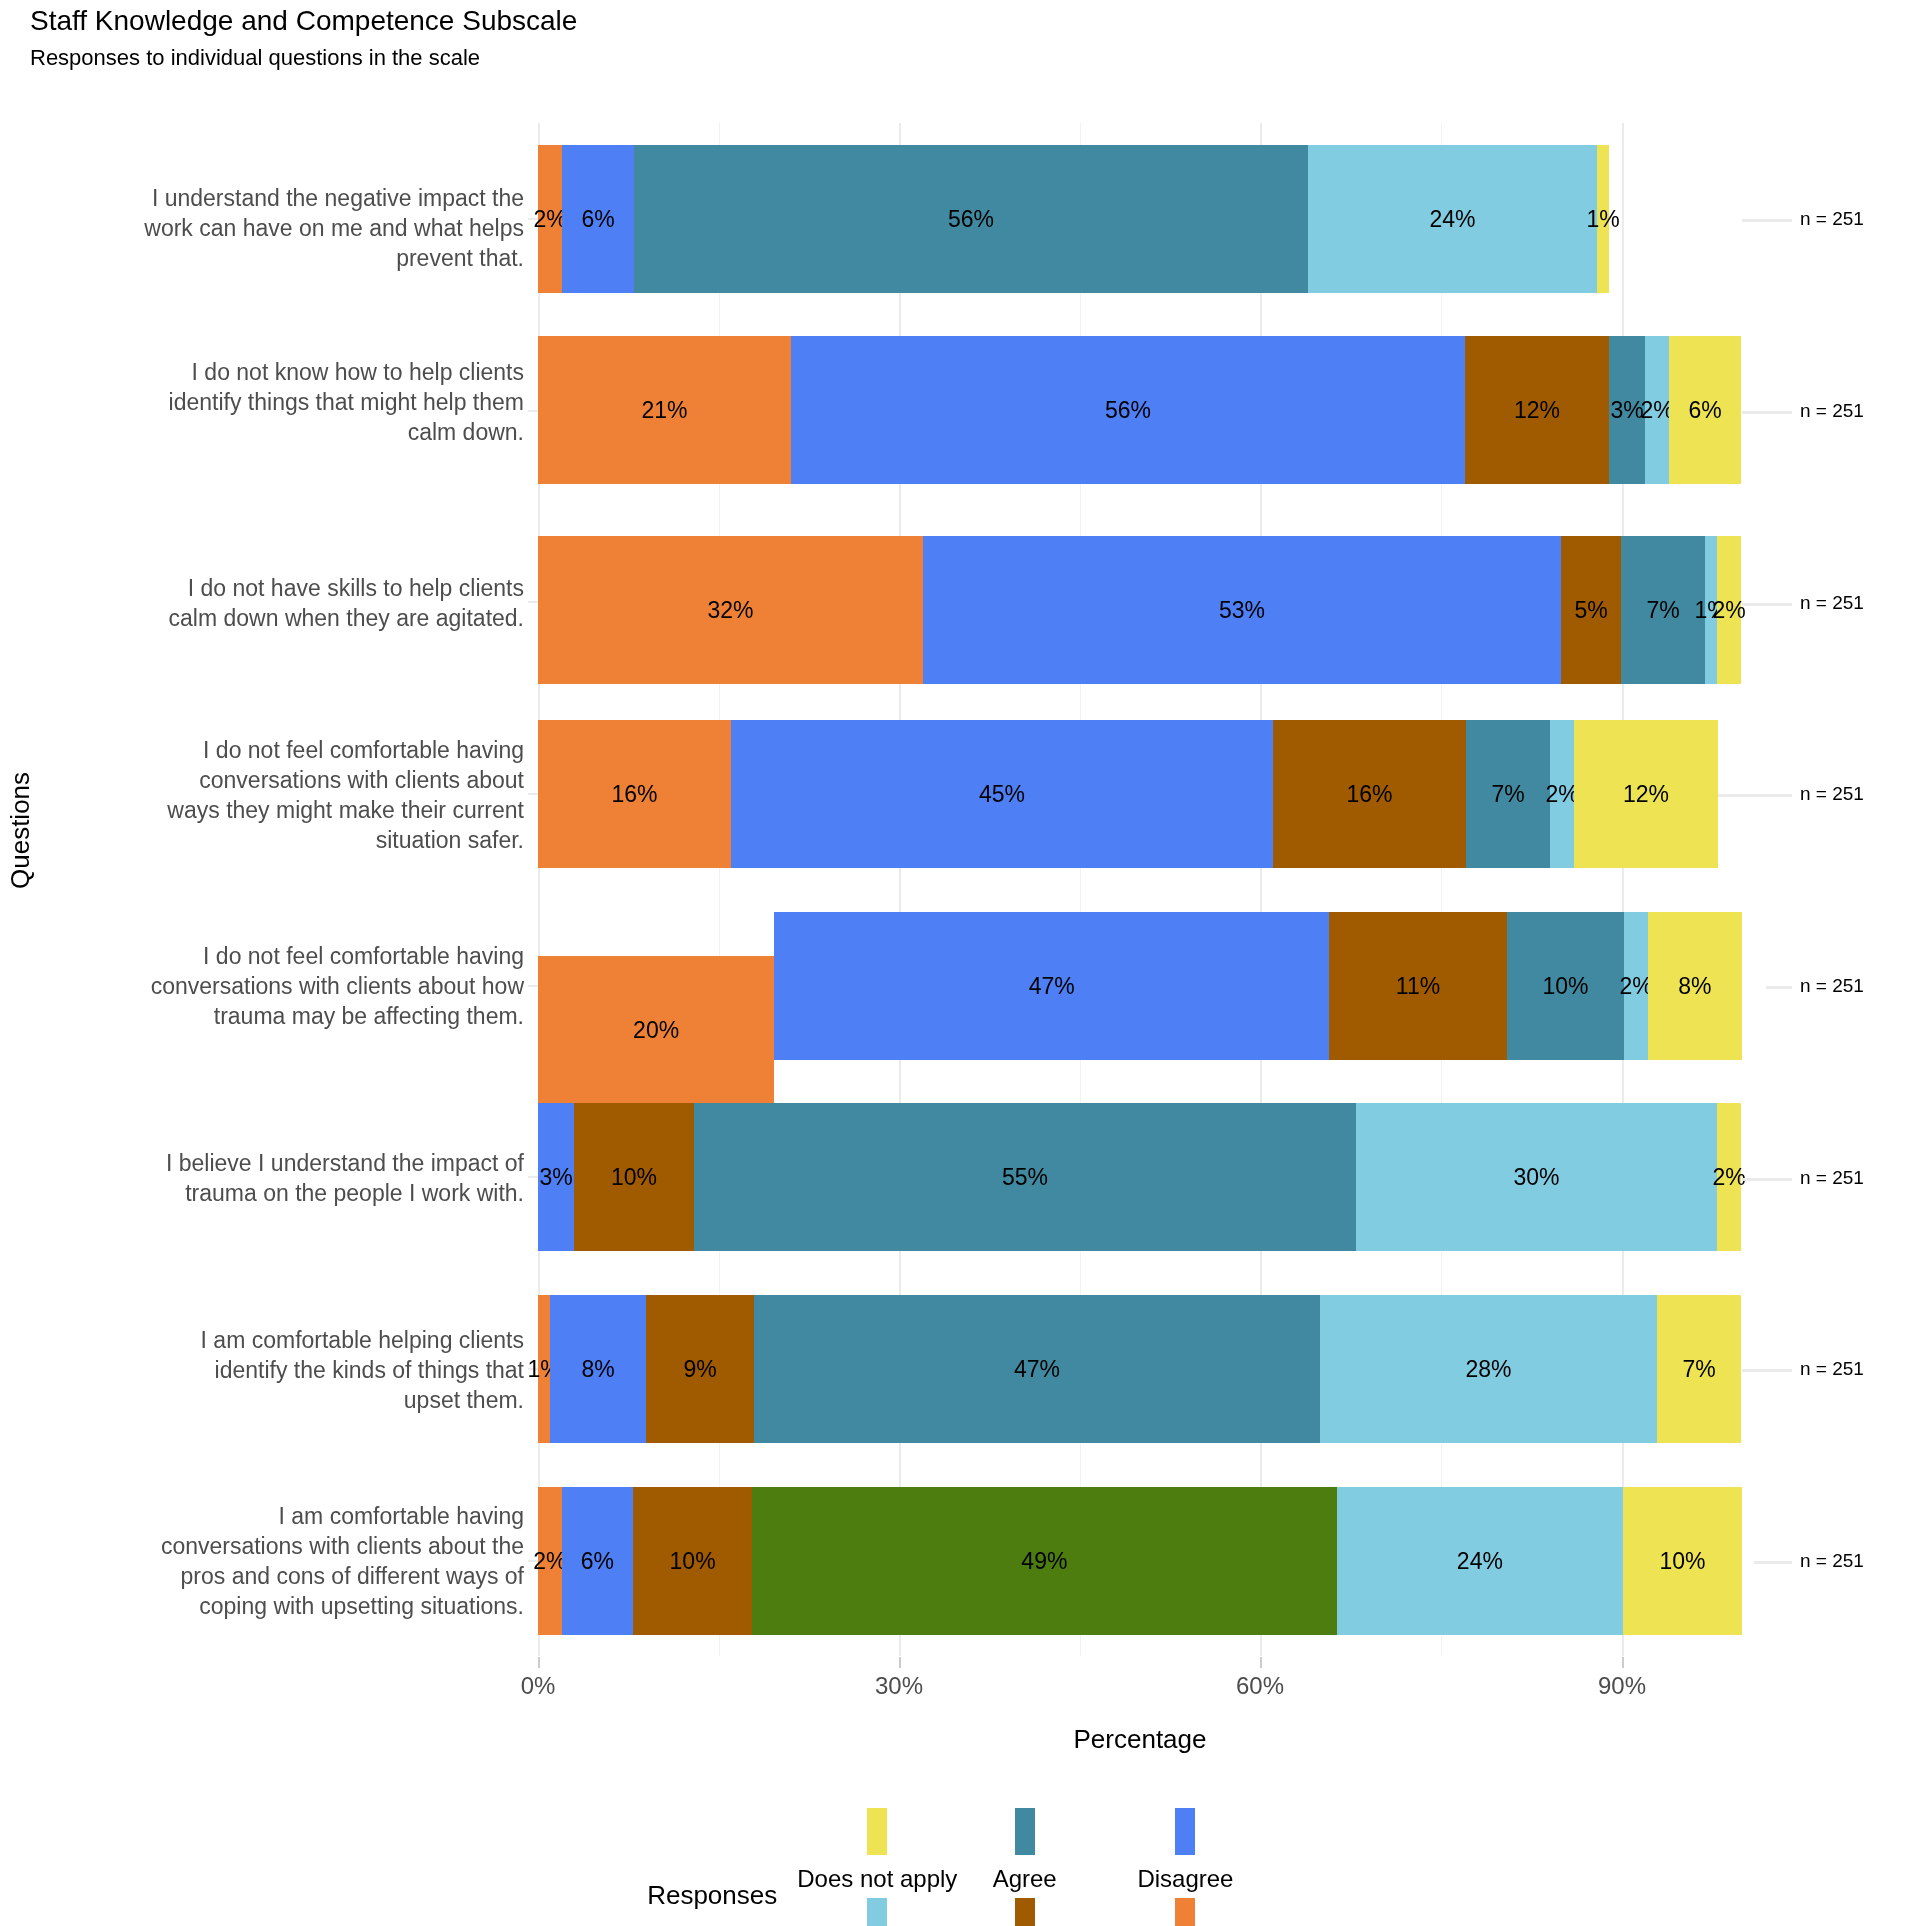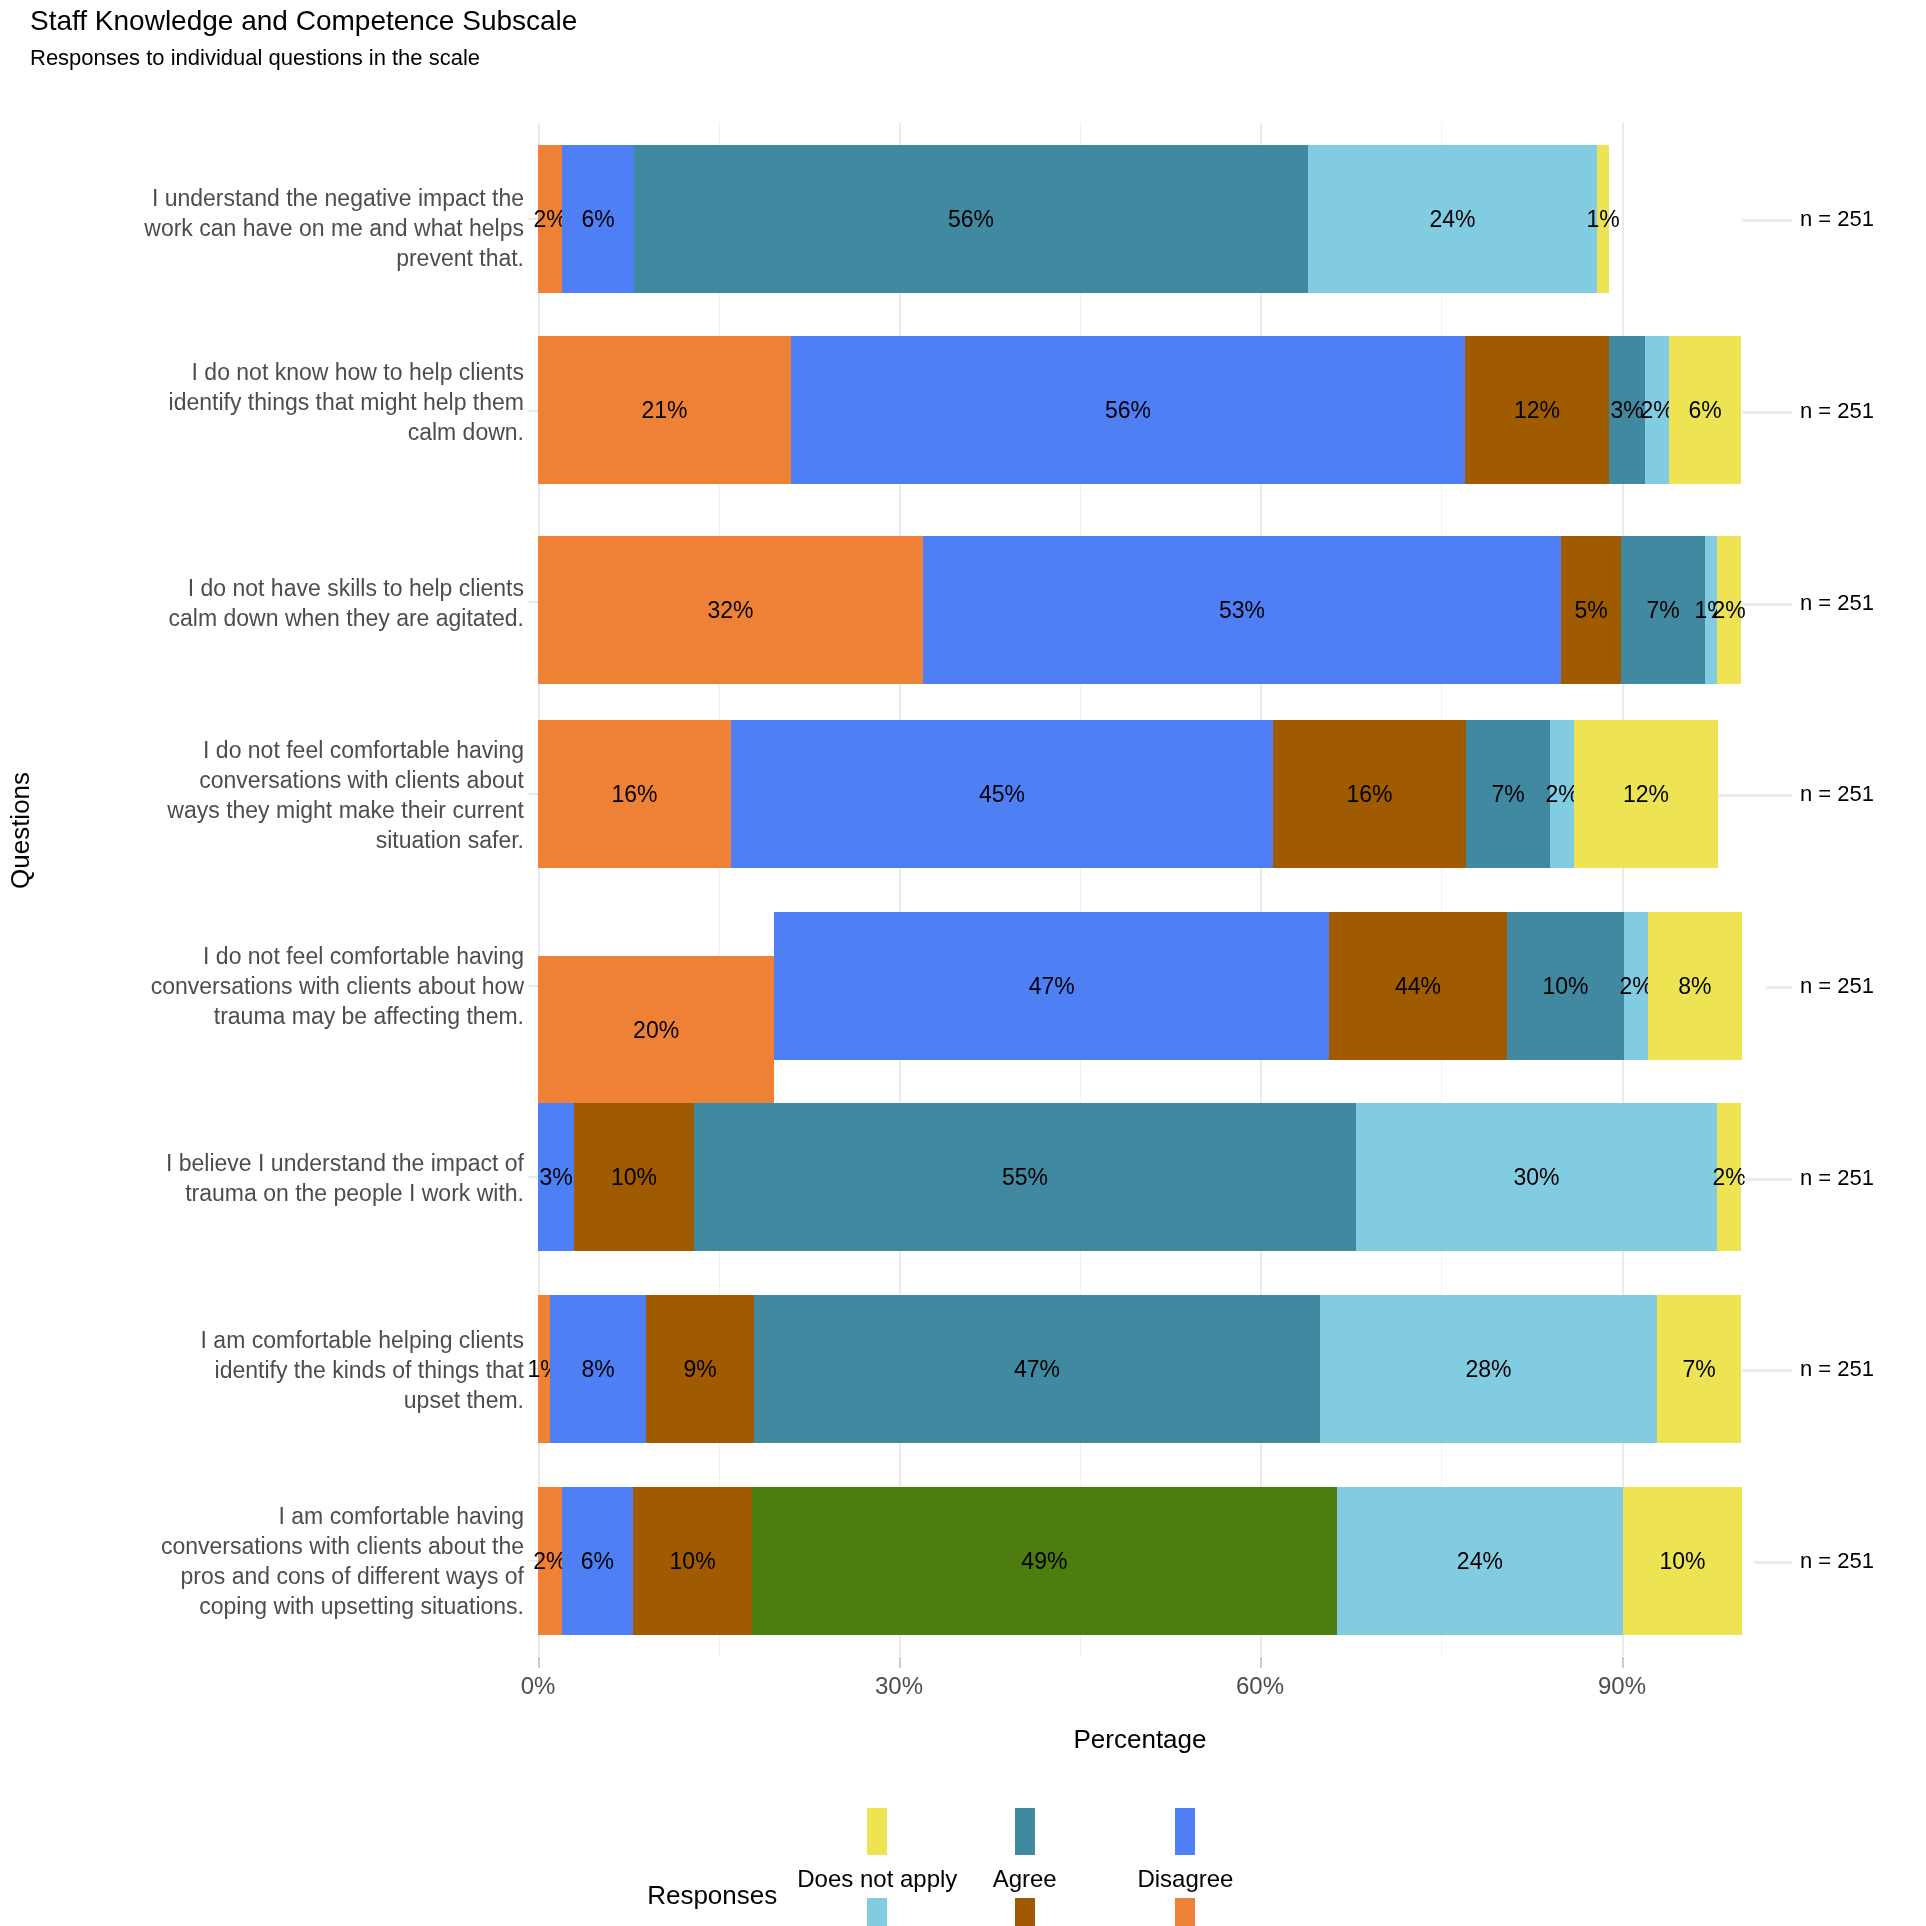--- a/index.html
+++ b/index.html
@@ -58,21 +58,21 @@
     white-space:nowrap; pointer-events:none;
   }
 
   
   .n-connector {
     position:absolute; height:2.5px; background:#ebebeb;
     top:74px;
   }
   .n-label {
     position:absolute; top:74px; transform:translateY(-50%);
-    font-size:22px; color:#000; white-space:nowrap;
+    font-size:19px; color:#000; white-space:nowrap;
   }
 
   
   .ylabel {
     position:absolute;
     right:0; width:494px;
     text-align:right;
     font-size:23px; line-height:30px; color:#4d4d4d;
   }
   .ylabel-inner { display:block; }
@@ -283,21 +283,21 @@
         </div>
         <div class="row" style="top: 789px;">
           <div class="bar">
             <div class="seg" style="width: 241px; background: rgb(239, 129, 54); margin-top: 44px;">
               <span class="seg-label">20%</span>
             </div>
             <div class="seg" style="width: 566px; background: rgb(78, 127, 245);">
               <span class="seg-label">47%</span>
             </div>
             <div class="seg" style="width: 181px; background: rgb(160, 90, 0);">
-              <span class="seg-label">44%</span>
+              <span class="seg-label">11%</span>
             </div>
             <div class="seg" style="width: 120px; background: rgb(65, 137, 160);">
               <span class="seg-label">10%</span>
             </div>
             <div class="seg" style="width: 24px; background: rgb(130, 204, 226);">
               <span class="seg-label">2%</span>
             </div>
             <div class="seg" style="width: 96px; background: rgb(237, 227, 83);">
               <span class="seg-label">8%</span>
             </div>

